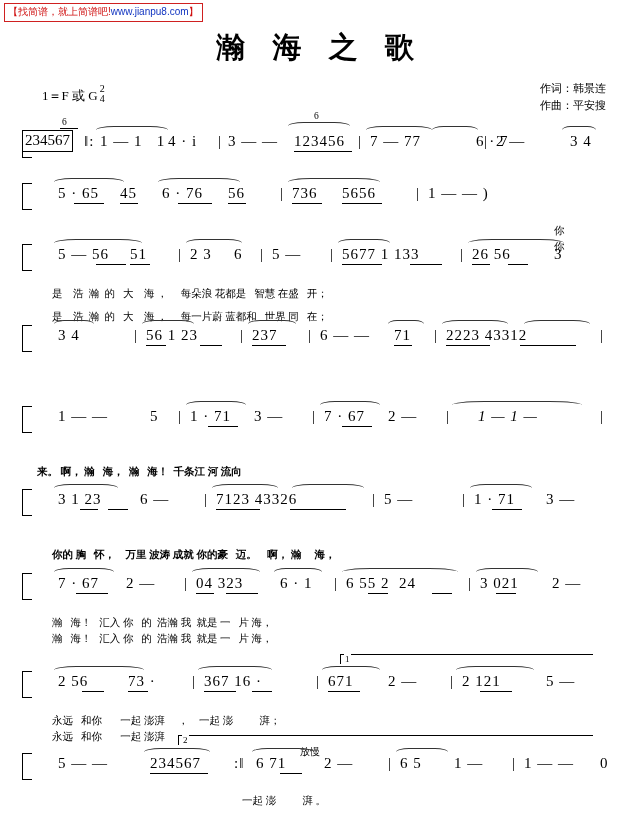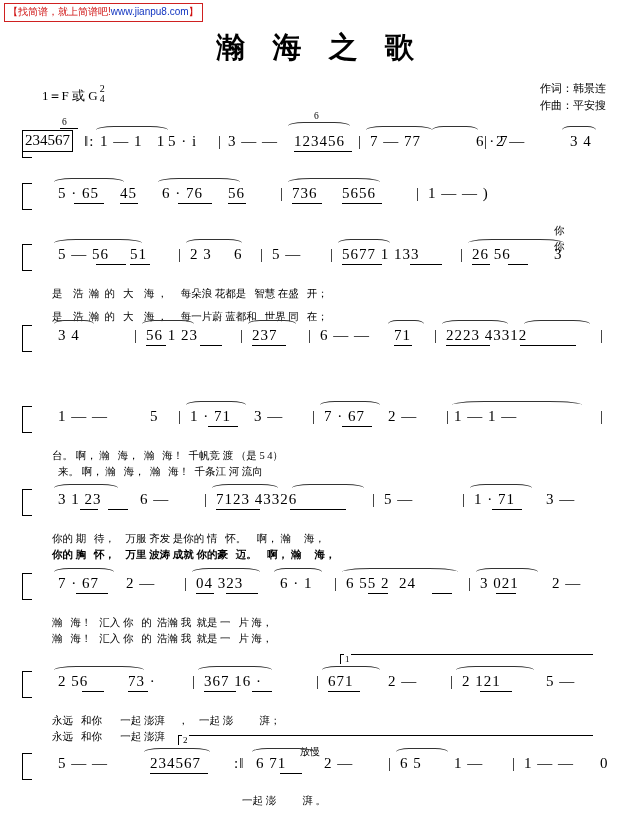--- a/index.html
+++ b/index.html
@@ -136,21 +136,21 @@
 </div>
 
 <div class="sys" style="top:131px;">
   <div class="cap top"></div>
   <div class="cap bot"></div>
   <div class="bar-open"></div>
   <div class="boxed" style="left:0px;">234567</div>
   <div class="notes">
     <span style="left:62px;">‖:</span>
     <span style="left:78px;">1 — 1   1</span>
-    <span style="left:146px;">5 · i</span>
+    <span style="left:146px;">4 · i</span>
     <span style="left:196px;">|</span>
     <span style="left:206px;">3 — —</span>
     <span style="left:272px;">123456</span>
     <span style="left:336px;">|</span>
     <span style="left:348px;">7 — 77</span>
     <span style="left:414px;margin-left:40px;">6 · 7</span>
     <span style="left:462px;">|</span>
     <span style="left:474px;">2 —</span>
     <span style="left:548px;">3 4</span>
   </div>
@@ -273,33 +273,30 @@
   <div class="notes">
     <span style="left:36px;">1 — —</span>
     <span style="left:128px;">5</span>
     <span style="left:156px;">|</span>
     <span style="left:168px;">1 · 71</span>
     <span style="left:232px;">3 —</span>
     <span style="left:290px;">|</span>
     <span style="left:302px;">7 · 67</span>
     <span style="left:366px;">2 —</span>
     <span style="left:424px;">|</span>
-    <span style="left:432px;">1 — 1 —</span>
+    <span style="left:456px;font-style:italic;">1 — 1 —</span>
     <span style="left:578px;">|</span>
   </div>
   <div class="slur" style="left:164px; top:-5px; width:60px;"></div>
   <div class="slur" style="left:298px; top:-5px; width:60px;"></div>
   <div class="slur" style="left:430px; top:-5px; width:130px;"></div>
   <div class="beam" style="left:186px; top:20px; width:30px;"></div>
   <div class="beam" style="left:320px; top:20px; width:30px;"></div>
-  <div class="lyr" style="top:32px;">
-    <span style="left:30px;">台。 啊， 瀚   海，  瀚   海！  千帆竞 渡 （是 5 4）</span>
-  </div>
   <div class="lyr lyr2" style="top:48px;">
-    <span style="left:36px;">来。 啊， 瀚   海，  瀚   海！  千条江 河 流向</span>
+    <span style="left:15px;font-weight:bold;">来。 啊， 瀚   海，  瀚   海！  千条江 河 流向</span>
   </div>
 </div>
 
 <div class="sys" style="top:489px; height:74px;">
   <div class="cap top"></div>
   <div class="cap bot"></div>
   <div class="bar-open"></div>
   <div class="notes">
     <span style="left:36px;">3 1 23</span>
     <span style="left:118px;">6 —</span>
@@ -313,23 +310,20 @@
   </div>
   <div class="slur" style="left:32px; top:-5px; width:64px;"></div>
   <div class="slur" style="left:190px; top:-5px; width:66px;"></div>
   <div class="slur" style="left:270px; top:-5px; width:72px;"></div>
   <div class="slur" style="left:448px; top:-5px; width:62px;"></div>
   <div class="beam" style="left:58px; top:20px; width:18px;"></div>
   <div class="beam" style="left:86px; top:20px; width:20px;"></div>
   <div class="beam" style="left:194px; top:20px; width:44px;"></div>
   <div class="beam" style="left:268px; top:20px; width:56px;"></div>
   <div class="beam" style="left:470px; top:20px; width:30px;"></div>
-  <div class="lyr" style="top:32px;">
-    <span style="left:30px;">你的 期   待，    万服 齐发 是你的 情   怀。    啊， 瀚     海，</span>
-  </div>
   <div class="lyr lyr2" style="top:48px;">
     <span style="left:30px;font-weight:bold;">你的 胸   怀，    万里 波涛 成就 你的豪   迈。    啊， 瀚     海，</span>
   </div>
 </div>
 
 <div class="sys" style="top:573px; height:74px;">
   <div class="cap top"></div>
   <div class="cap bot"></div>
   <div class="bar-open"></div>
   <div class="notes">

